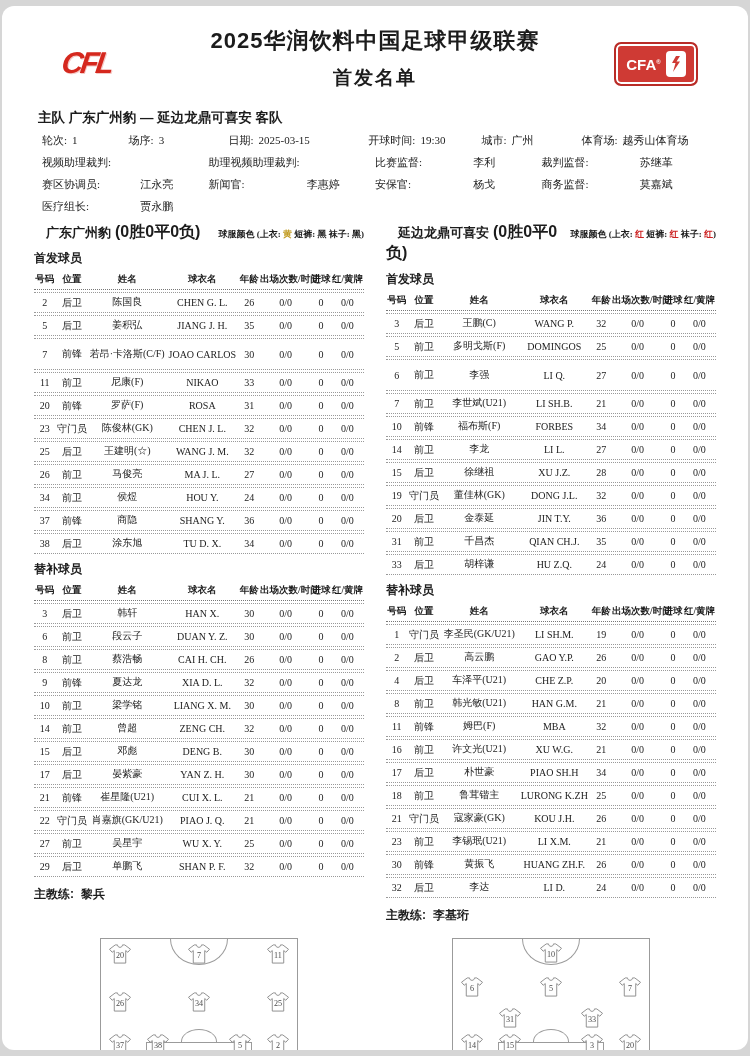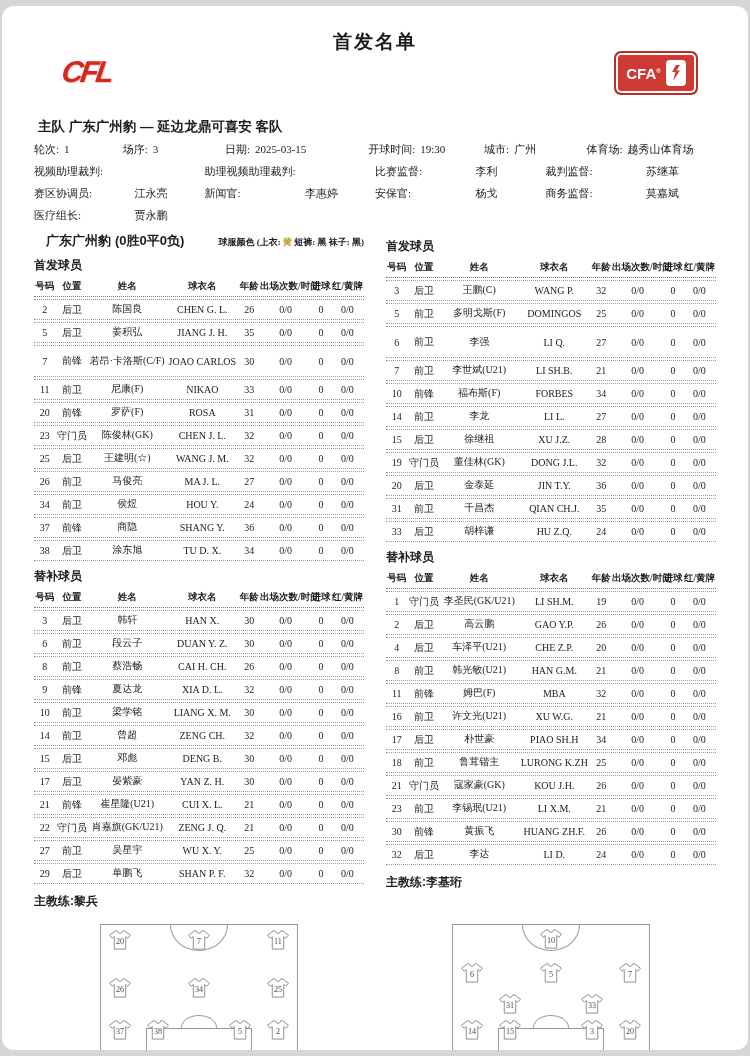--- a/index.html
+++ b/index.html
@@ -19,63 +19,64 @@
   .cfl-logo { position:absolute; left:28px; top:26px; color:#d5281e; font-style:italic; font-weight:bold;
     font-size:30px; letter-spacing:-3px; transform:skewX(-8deg); text-shadow:1px 1px 0 #f5c9c6; }
   .cfa-logo { position:absolute; right:18px; top:22px; width:84px; height:44px; background:#cf3a34;
     border-radius:7px; border:2px solid #b92c27; display:flex; align-items:center; justify-content:center; gap:5px;
     box-shadow: inset 0 0 0 2px #fff; }
   .cfa-text { color:#fff; font-weight:bold; font-size:15px; letter-spacing:0; }
   .cfa-reg { color:#fff; font-size:6px; vertical-align:super; }
   .cfa-emblem { width:20px; height:26px; background:#fff; border-radius:4px; display:flex; align-items:center; justify-content:center; }
   
   .match-line { font-size:13.5px; font-weight:bold; margin:3px 4px 6px 4px; font-family:"Liberation Sans", sans-serif; }
-  .info { font-size:11px; margin:0 0; }
+  .info { font-size:11px; margin:0 8px; }
   .info-row1 { display:flex; margin-bottom:7px; }
   .info-row1 .pair:nth-child(1){width:13%;} .info-row1 .pair:nth-child(2){width:15%;}
   .info-row1 .pair:nth-child(3){width:21%;} .info-row1 .pair:nth-child(4){width:17%;}
   .info-row1 .pair:nth-child(5){width:15%;} .info-row1 .pair:nth-child(6){width:19%;}
   .info-grid { display:flex; margin-bottom:7px; }
   .info-grid .pair { width:25%; display:flex; }
   .info-grid .pair .label { width:56%; }
   .pair .label { margin-right:5px; }
   
   .halves { display:grid; grid-template-columns:1fr 1fr; column-gap:22px; margin-top:8px; }
   .team-head { display:flex; justify-content:space-between; align-items:baseline; }
   .team-name { font-size:13px; font-weight:bold; font-family:Liberation Sans, sans-serif;margin-left:12px; }
-  .team-record { font-size:13px; font-weight:bold; font-family:"Liberation Sans", sans-serif; }
+  .team-record { font-size:16px; font-weight:bold; font-family:"Liberation Sans", sans-serif; }
   .team-kit { font-size:9px; font-weight:bold; white-space:nowrap; }
   .group-title { font-size:12px; font-weight:bold; margin:7px 0 4px 0; font-family:"Liberation Sans", sans-serif; }
   .t-header, .t-row { display:flex; align-items:center; text-align:center; }
   .t-header { font-weight:bold; font-size:9.5px; border-bottom:1px dotted #777; padding:2px 0 3px 0; white-space:nowrap; }
   .t-row { font-size:10px; border-top:1px dotted #999; border-bottom:1px dotted #999; margin-top:2px; padding:2.5px 0; min-height:17px; }
   .starters .t-row:nth-child(3){ min-height:32px; }
   .c0{width:6.5%;} .c1{width:10%;} .c2{width:23.5%; line-height:1.25;} .c3{width:22%;}
   .c4{width:6.5%;} .c5{width:15.5%;} .c6{width:6%;} .c7{width:10%;}
   .coach-line { font-size:12px; font-weight:bold; margin-top:9px; font-family:"Liberation Sans", sans-serif; }
-  .coach-line .coach-name { margin-left:0; }
+  .coach-line .coach-name { margin-left:7px; }
   
   .pitch-wrap { display:flex; flex-direction:column; align-items:center; margin-top:14px; }
   .pitch { position:relative; width:198px; height:146px; border:1px solid #9b9b9b; }
   .p-center-circle { position:absolute; top:-1px; left:50%; transform:translateX(-50%); width:58px; height:27px;
     border:1px solid #9b9b9b; border-top:none; border-radius:0 0 58px 58px / 0 0 52px 52px; }
   .p-pen-area { position:absolute; bottom:-1px; left:50%; transform:translateX(-50%); width:106px; height:42px;
     border:1px solid #9b9b9b; border-bottom:none; }
   .p-pen-arc { position:absolute; bottom:41px; left:50%; transform:translateX(-50%); width:36px; height:13px;
     border:1px solid #9b9b9b; border-bottom:none; border-radius:36px 36px 0 0 / 25px 25px 0 0; }
   .shirt-layer { position:absolute; inset:0; }
   .shirt { position:absolute; transform:translate(-50%,-50%); }
 </style>
 </head>
 <body>
 
 <div class="page">
 
   <div class="header">
     <div class="cfl-logo">CFL</div>
+    <div class="title">2025华润饮料中国足球甲级联赛</div>
     <div class="subtitle">首发名单</div>
     <div class="cfa-logo">
       <span class="cfa-text"><span>CFA</span><span class="cfa-reg">®</span></span>
       <span class="cfa-emblem">
         <svg width="14" height="18" viewBox="0 0 14 18">
             <path d="M7 1 L3 8 L6.5 8 L4 17 L11 6.5 L7.5 6.5 L11 1 Z" fill="#cf3a34"></path>
           </svg>
       </span>
     </div>
   </div>
@@ -364,21 +365,21 @@
             <span class="c c3">CUI X. L.</span>
             <span class="c c4">21</span>
             <span class="c c5">0/0</span>
             <span class="c c6">0</span>
             <span class="c c7">0/0</span>
           </div>
           <div class="t-row">
             <span class="c c0">22</span>
             <span class="c c1">守门员</span>
             <span class="c c2">肖嘉旗(GK/U21)</span>
-            <span class="c c3">ZENG J. Q.</span>
+            <span class="c c3">PIAO J. Q.</span>
             <span class="c c4">21</span>
             <span class="c c5">0/0</span>
             <span class="c c6">0</span>
             <span class="c c7">0/0</span>
           </div>
           <div class="t-row">
             <span class="c c0">27</span>
             <span class="c c1">前卫</span>
             <span class="c c2">吴星宇</span>
             <span class="c c3">WU X. Y.</span>
@@ -397,20 +398,25 @@
             <span class="c c6">0</span>
             <span class="c c7">0/0</span>
           </div>
         </div>
       <div class="coach-line">
         <span>主教练:</span><span class="coach-name">黎兵</span>
       </div>
     </section>
 
     <section class="half">
+      <div class="team-head">
+        <span><span class="team-name">延边龙鼎可喜安</span>
+        <span class="team-record">(0胜0平0负)</span></span>
+        <span class="team-kit">球服颜色 (上衣: <span style="color: rgb(204, 34, 34);">红</span> 短裤: <span style="color: rgb(204, 34, 34);">红</span> 袜子: <span style="color: rgb(204, 34, 34);">红</span>)</span>
+      </div>
       <div class="group-title">首发球员</div>
       <div class="t-header">
           <span class="c c0">号码</span>
           <span class="c c1">位置</span>
           <span class="c c2">姓名</span>
           <span class="c c3">球衣名</span>
           <span class="c c4">年龄</span>
           <span class="c c5">出场次数/时间</span>
           <span class="c c6">进球</span>
           <span class="c c7">红/黄牌</span>

